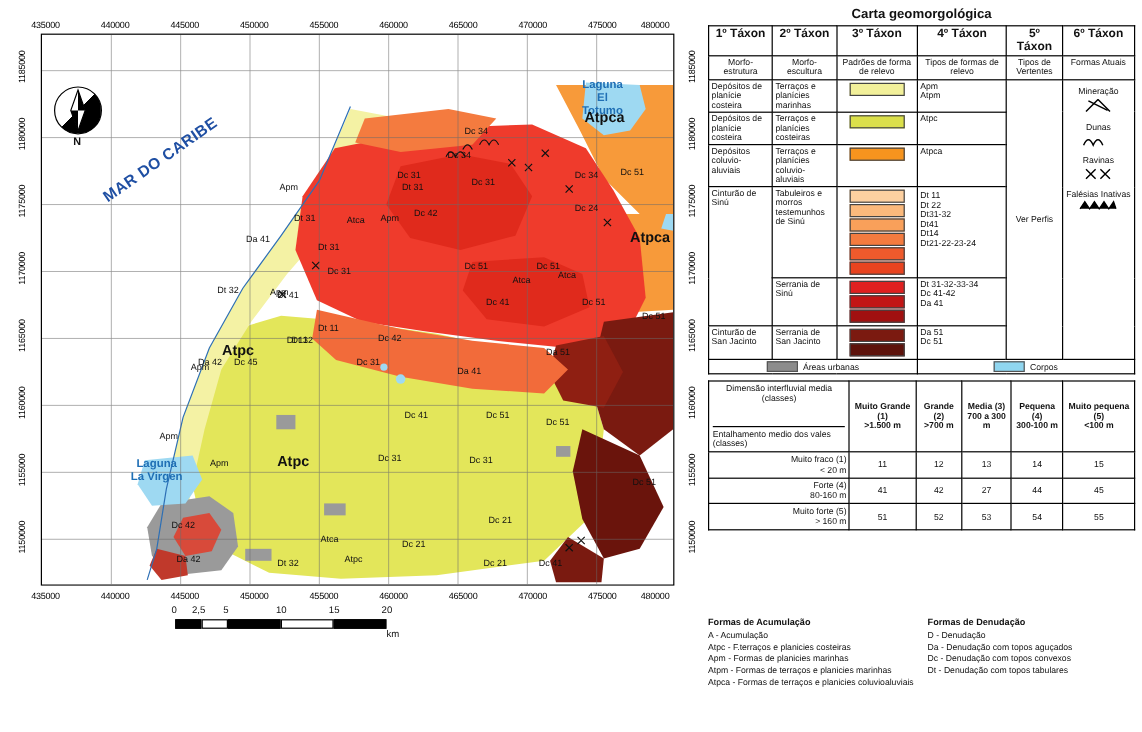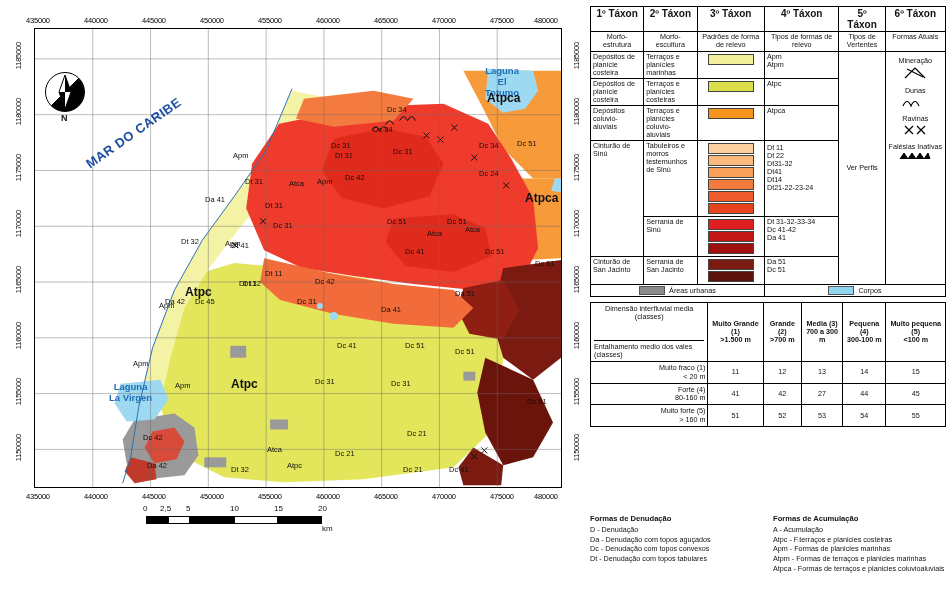--- a/index.html
+++ b/index.html
@@ -321,20 +321,21 @@
       <div class="sb-tick" style="left:14px;">2,5</div>
       <div class="sb-tick" style="left:40px;">5</div>
       <div class="sb-tick" style="left:84px;">10</div>
       <div class="sb-tick" style="left:128px;">15</div>
       <div class="sb-tick" style="left:172px;">20</div>
       <div class="sb-tick" style="left:176px; top:20px;">km</div>
     </div>
   </div>
 
   <div id="legend-panel">
+    <div id="legend-title">Carta geomorgológica</div>
 
     <table class="lt">
       <colgroup>
         <col style="width:15%">
           <col style="width:15%">
           <col style="width:19%">
         <col style="width:21%">
           <col style="width:13%">
           <col style="width:17%">
       </colgroup>
@@ -546,30 +547,30 @@
         <td>52</td>
         <td>53</td>
         <td>54</td>
         <td>55</td>
       </tr>
     </tbody>
       </table>
 
     <div id="notes">
       <div class="notes-col">
-        <div class="notes-h">Formas de Denudação</div>
-        <div class="notes-l">D - Denudação</div>
-        <div class="notes-l">Da - Denudação com topos aguçados</div>
-        <div class="notes-l">Dc - Denudação com topos convexos</div>
-        <div class="notes-l">Dt - Denudação com topos tabulares</div>
-      </div>
-      <div class="notes-col">
         <div class="notes-h">Formas de Acumulação</div>
         <div class="notes-l">A - Acumulação</div>
         <div class="notes-l">Atpc - F.terraços e planicies costeiras</div>
         <div class="notes-l">Apm - Formas de planicies marinhas</div>
         <div class="notes-l">Atpm - Formas de terraços e planicies marinhas</div>
         <div class="notes-l">Atpca - Formas de terraços e planicies coluvioaluviais</div>
       </div>
+      <div class="notes-col">
+        <div class="notes-h">Formas de Denudação</div>
+        <div class="notes-l">D - Denudação</div>
+        <div class="notes-l">Da - Denudação com topos aguçados</div>
+        <div class="notes-l">Dc - Denudação com topos convexos</div>
+        <div class="notes-l">Dt - Denudação com topos tabulares</div>
+      </div>
     </div>
   </div>
 
 </div>
 
 </body></html>

